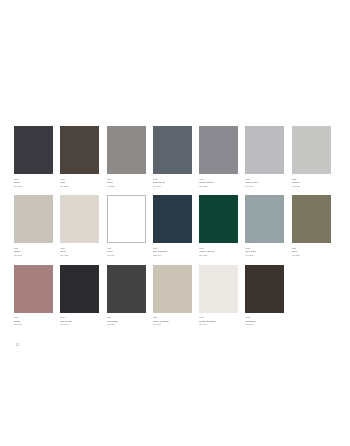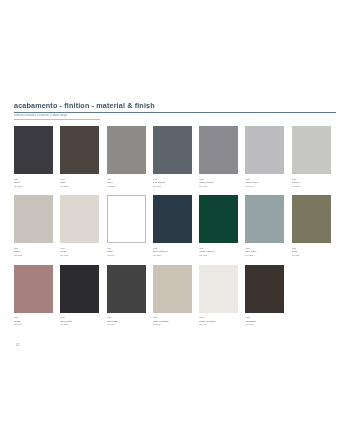--- a/index.html
+++ b/index.html
@@ -109,26 +109,20 @@
     color: #7b868d;
     letter-spacing: 0.1px;
   }
 </style>
 </head>
 <body>
 
 <div class="page">
   <div class="sheet">
 
-    <div class="header">
-      <div class="header-title">acabamento - finition - material &amp; finish</div>
-      <div class="header-rule"></div>
-      <div class="header-sub">selecao cromatica | nuancier | colour range</div>
-      <div class="header-sub-rule"></div>
-    </div>
 
     <div class="grid" id="swatch-grid">
         <div class="row">
           <div class="cell">
             <div class="swatch" style="background: rgb(58, 58, 64);"></div>
             <div class="label">
               <div class="l-prefix">mat</div>
               <div class="l-name">preto</div>
               <div class="l-code">ref 100</div>
             </div>

